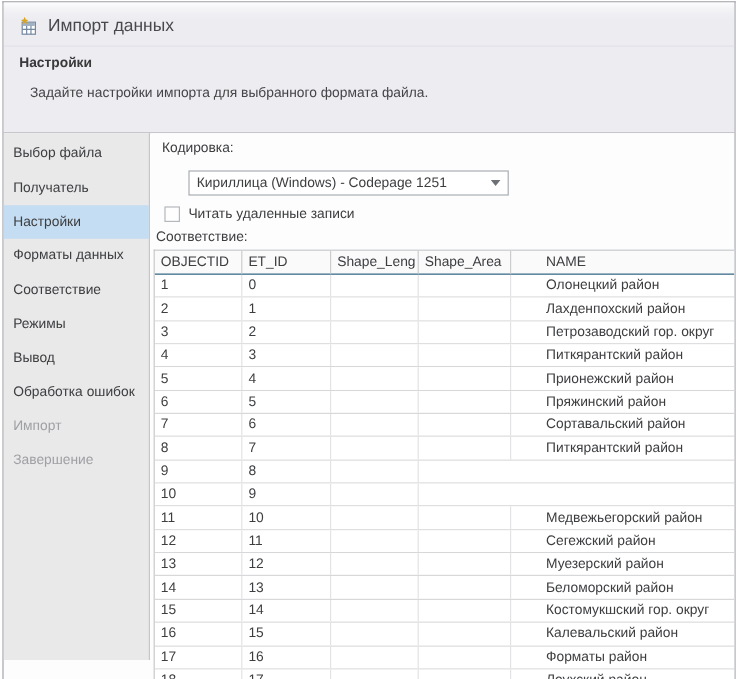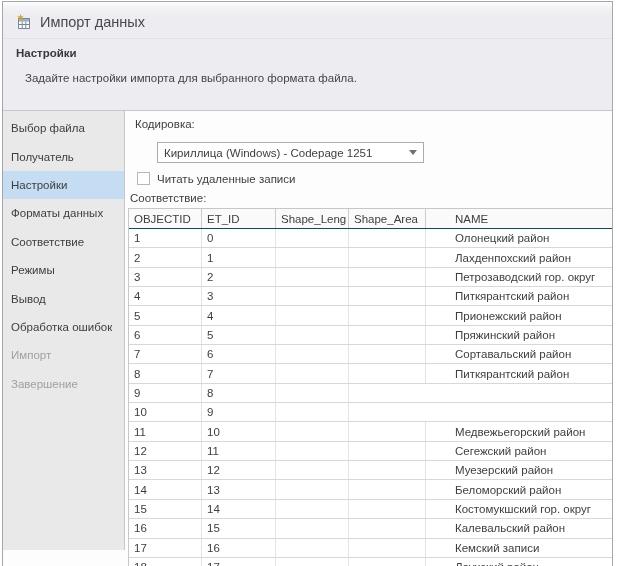--- a/index.html
+++ b/index.html
@@ -277,21 +277,21 @@
             <div class="tcell c1">15</div>
             <div class="tcell c2"></div>
             <div class="tcell c3"></div>
             <div class="tcell c4">Калевальский район</div>
           </div>
           <div class="trow">
             <div class="tcell c0">17</div>
             <div class="tcell c1">16</div>
             <div class="tcell c2"></div>
             <div class="tcell c3"></div>
-            <div class="tcell c4">Кемский записи</div>
+            <div class="tcell c4">Форматы район</div>
           </div>
           <div class="trow">
             <div class="tcell c0">18</div>
             <div class="tcell c1">17</div>
             <div class="tcell c2"></div>
             <div class="tcell c3"></div>
             <div class="tcell c4">Лоухский район</div>
           </div>
         </div>
     </div>

